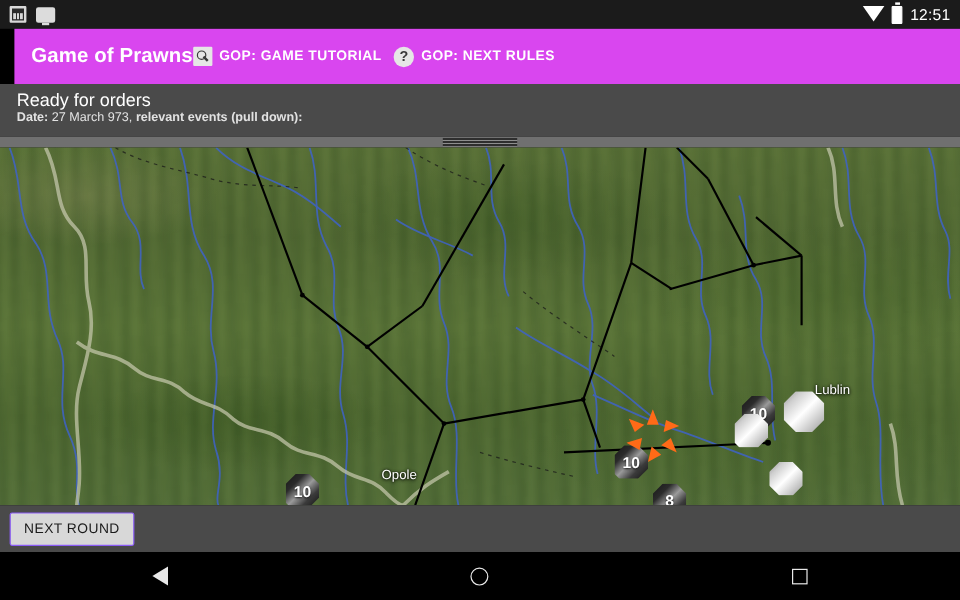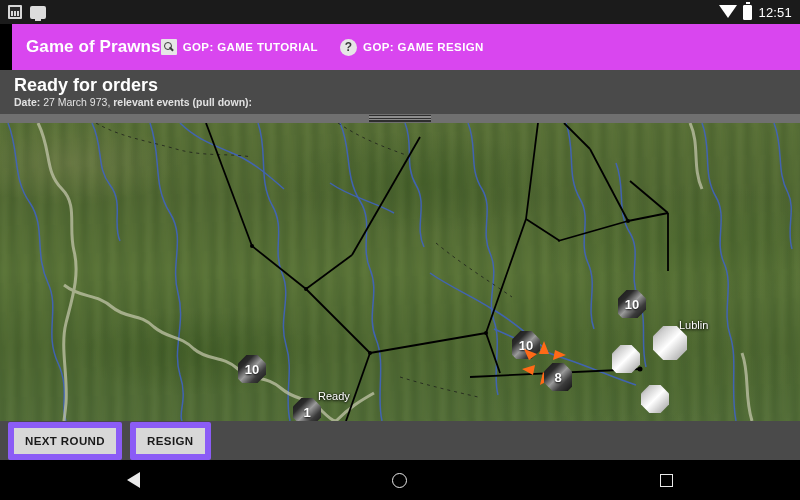--- a/index.html
+++ b/index.html
@@ -49,21 +49,21 @@
     width:4px; height:2.5px; background:#fff;
   }
 
   
   .actionbar {
     position:absolute; left:12px; top:24px; width:800px; height:46px;
     background:#d946ef; display:flex; align-items:center;
     padding:0 14px; justify-content:flex-start;
   }
   .app-title { color:#fff; font-size:17px; font-weight:bold; letter-spacing:.1px; }
-  .ab-actions { display:flex; align-items:center; gap:22px; }
+  .ab-actions { display:flex; align-items:center; gap:10px; }
   .ab-action { display:flex; align-items:center; gap:6px; cursor:pointer; }
   .ab-action-label { color:#fff; font-size:11.5px; font-weight:bold; letter-spacing:.4px; }
   .ic-doc-search {
     width:16px; height:16px; background:#e6e6e6; border-radius:1px; position:relative;
   }
   .ic-doc-search:before{
     content:""; position:absolute; left:3px; top:3px; width:6px; height:6px;
     border:1.6px solid #3a3a3a; border-radius:50%;
   }
   .ic-doc-search:after{
@@ -73,21 +73,21 @@
   .ic-help {
     width:17px; height:17px; border-radius:50%; background:#e6e6e6; color:#3a3a3a;
     font-size:12px; font-weight:bold; line-height:17px; text-align:center;
   }
 
   
   .infopanel {
     position:absolute; left:0; top:70px; width:800px; height:44px;
     background:#4a4a4a; padding:5px 14px 0 14px;
   }
-  .info-title { color:#fff; font-size:18px; font-weight:bold; }
+  .info-title { color:#fff; font-size:15px; font-weight:normal; }
   .info-date { color:#e2e2e2; font-size:10.5px; margin-top:0; }
   .info-date b { font-weight:bold; }
   .info-date span.normal { font-weight:normal; }
 
   
   .handle-strip {
     position:absolute; left:0; top:114px; width:800px; height:9px;
     background:#707070;
   }
   .handle-grip {
@@ -121,21 +121,21 @@
   .map svg { position:absolute; left:0; top:0; }
 
   .marker { position:absolute; cursor:pointer; }
   .oct {
     width:28px; height:28px;
     clip-path:polygon(30% 0,70% 0,100% 30%,100% 70%,70% 100%,30% 100%,0 70%,0 30%);
     display:flex; align-items:center; justify-content:center;
     color:#fff; font-size:13px; font-weight:bold;
     text-shadow:0 1px 2px rgba(0,0,0,.9);
   }
-  .oct.dark { background:linear-gradient(135deg,#161616 0%,#2b2b2b 28%,#9a9a9a 50%,#3b3b3b 72%,#121212 100%); }
+  .oct.dark { background:linear-gradient(135deg,#161616 0%,#2b2b2b 28%,#9a9a9a 50%,#3b3b3b 72%,#121212 100%);margin-top:40px; }
   .oct.light { background:linear-gradient(135deg,#8f8f8f 0%,#cfcfcf 22%,#ffffff 50%,#cfcfcf 74%,#9a9a9a 100%); }
 
   
   .oct.tip-bl { clip-path:polygon(30% 0,70% 0,100% 30%,100% 70%,70% 100%,15% 100%,0 85%,0 30%); }
   .oct.tip-br { clip-path:polygon(30% 0,70% 0,100% 30%,100% 85%,85% 100%,30% 100%,0 70%,0 30%); }
 
   .marker .label {
     position:absolute; white-space:nowrap;
     color:#fff; font-size:11px;
     text-shadow:0 1px 3px rgba(0,0,0,.95), 0 0 2px rgba(0,0,0,.9);
@@ -145,22 +145,22 @@
     width:44px; height:44px; pointer-events:none;
   }
 
   
   .bottombar {
     position:absolute; left:0; top:421px; width:800px; height:39px;
     background:#4a4a4a; display:flex; align-items:center; padding:0 8px; gap:8px;
   }
   .btn {
     background:#d8d8d8; color:#1a1a1a;
-    border:6px solid #8b5cf6; border-radius:2px;
-    font-size:11.5px; font-weight:bold; letter-spacing:.4px;
+    border:1px solid #8b5cf6; border-radius:2px;
+    font-size:11.5px; font-weight:normal; letter-spacing:.4px;
     padding:7px 11px; cursor:pointer;
   }
 
   
   .navbar {
     position:absolute; left:0; top:460px; width:800px; height:40px;
     background:#000; display:flex; align-items:center; justify-content:space-around;
   }
   .nav-btn { width:56px; height:40px; display:flex; align-items:center; justify-content:center; cursor:pointer; }
   .nav-back { width:0;height:0;border-top:8px solid transparent;border-bottom:8px solid transparent;border-right:13px solid #e9e9e9; }
@@ -186,21 +186,21 @@
 
   <div class="actionbar">
     <div class="app-title">Game of Prawns</div>
     <div class="ab-actions">
       <div class="ab-action">
         <span class="ic-doc-search"></span>
         <span class="ab-action-label">GOP: GAME TUTORIAL</span>
       </div>
       <div class="ab-action">
         <span class="ic-help">?</span>
-        <span class="ab-action-label">GOP: GAME RESIGN</span>
+        <span class="ab-action-label">GOP: NEXT RULES</span>
       </div>
     </div>
   </div>
 
   <div class="infopanel">
     <div class="info-title">Ready for orders</div>
     <div class="info-date">
       <b>Date:</b>
       <span class="normal">27 March 973,</span>
       <b>relevant events (pull down):</b>
@@ -271,21 +271,21 @@
         <circle cx="252" cy="123" r="2"></circle>
         <circle cx="306" cy="166" r="2"></circle>
         <circle cx="370" cy="230" r="2"></circle>
         <circle cx="486" cy="210" r="2"></circle>
         <circle cx="628" cy="98" r="2"></circle>
         <circle cx="640" cy="246" r="2.5"></circle>
       </g>
     </svg>
 
     <div class="marker" style="left:318px;top:267px;">
-      <span class="label">Ready</span>
+      <span class="label">Opole</span>
     </div>
     <div class="marker" style="left:679px;top:196px;">
       <span class="label">Lublin</span>
     </div>
     <div class="marker" style="left:476px;top:341px;">
       
     </div>
 
     <div class="marker" style="left:238px;top:232px;">
       <div class="oct dark tip-bl">10</div>
@@ -322,21 +322,20 @@
       <div class="oct light" style="width:34px;height:34px;"></div>
     </div>
     <div class="marker" style="left:641px;top:262px;">
       <div class="oct light"></div>
     </div>
 
   </div>
 
   <div class="bottombar">
     <button class="btn">NEXT ROUND</button>
-    <button class="btn">RESIGN</button>
   </div>
 
   <div class="navbar">
     <div class="nav-btn">
         <span class="nav-back"></span>
       </div>
     <div class="nav-btn">
         <span class="nav-home"></span>
       </div>
     <div class="nav-btn">

